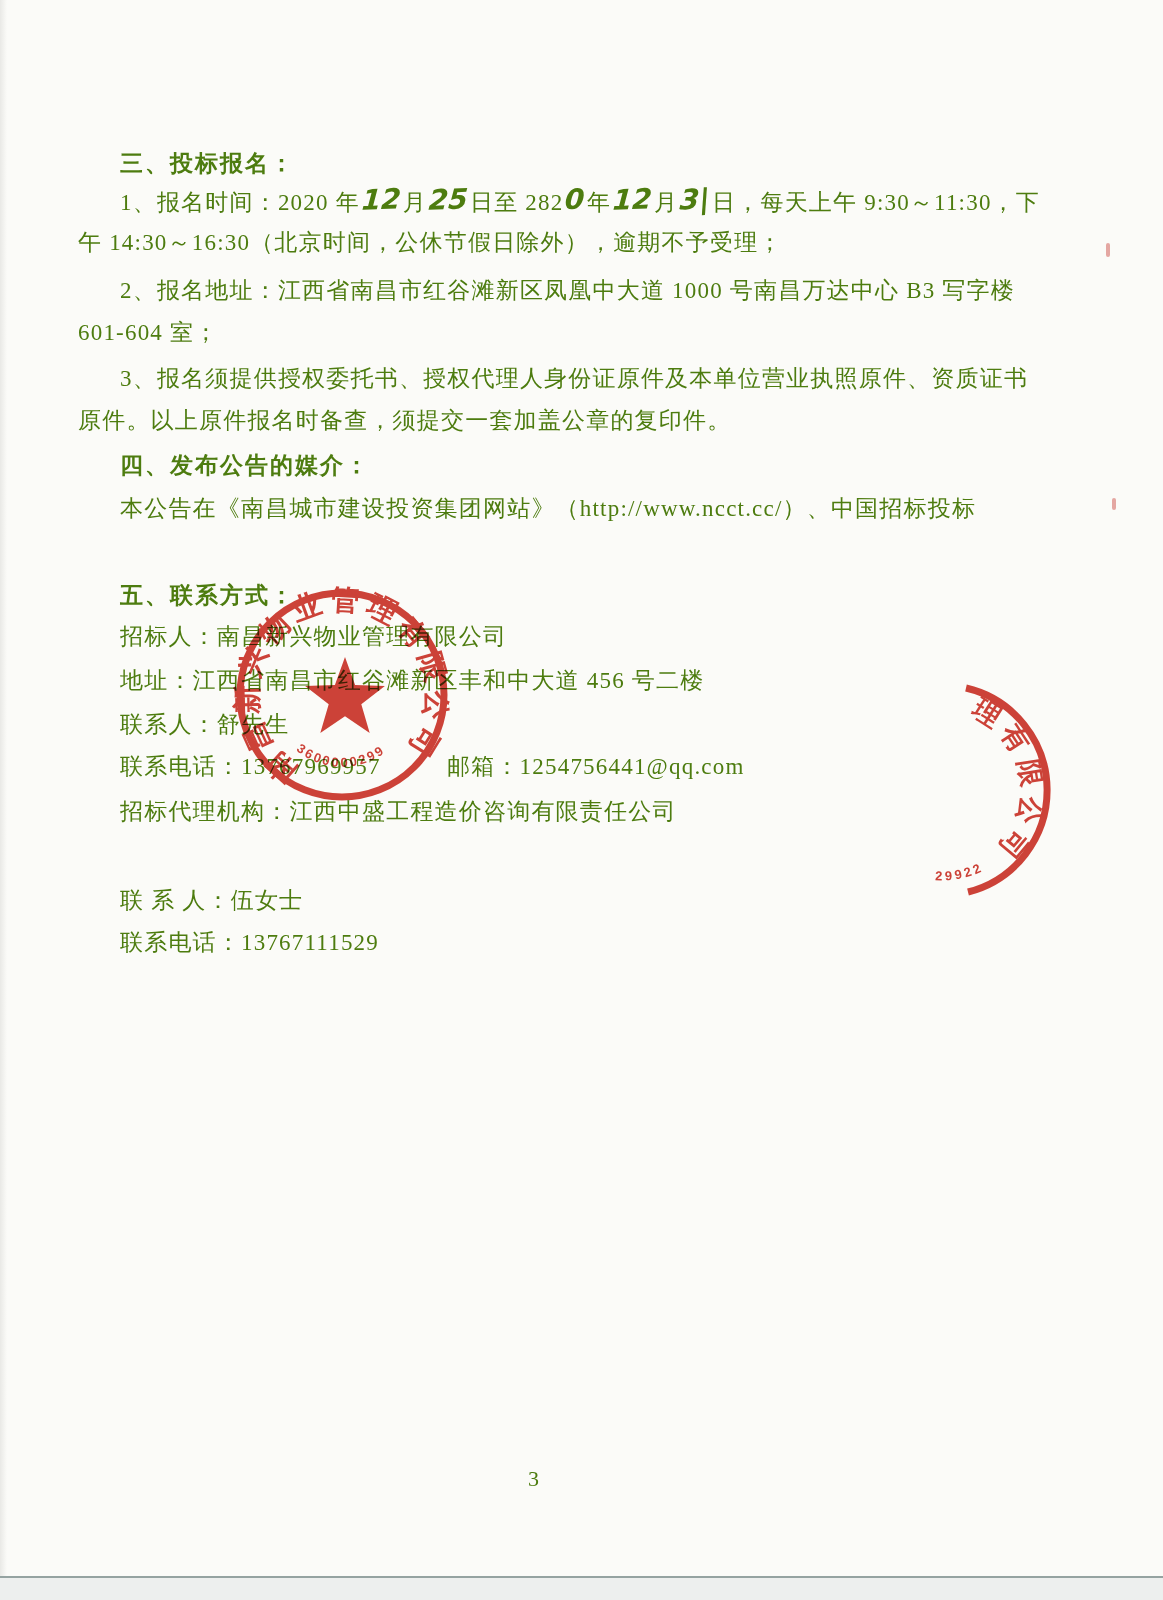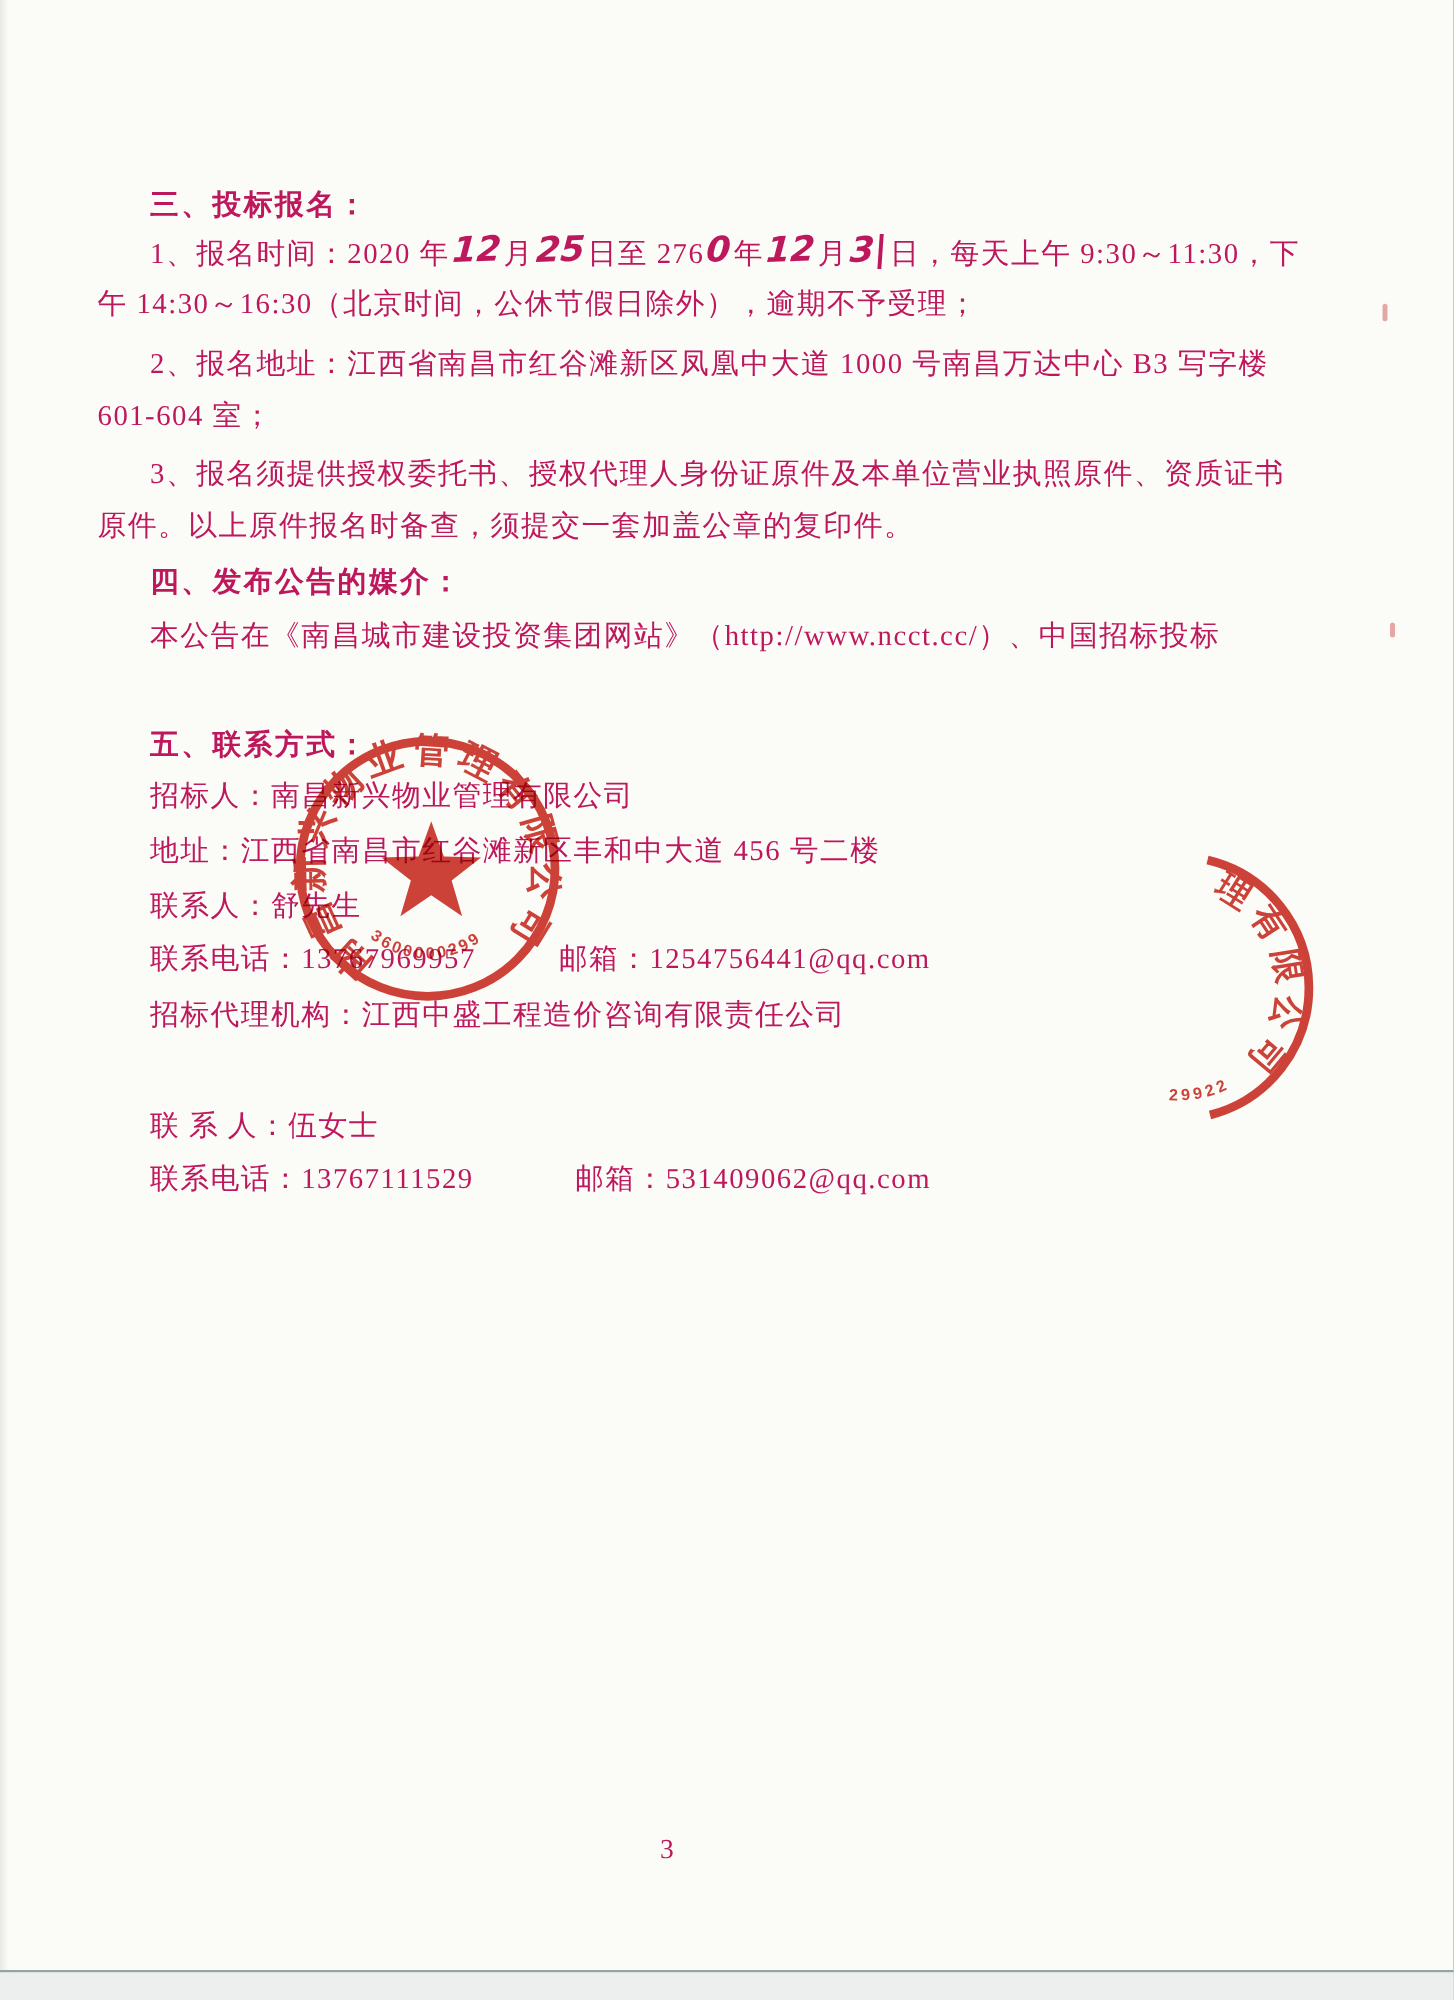--- a/index.html
+++ b/index.html
@@ -3,21 +3,21 @@
 <meta charset="utf-8">
 <style>
   * { margin:0; padding:0; box-sizing:border-box; }
   html,body { background:#888; }
   .page {
     position:relative;
     width:1163px; height:1600px;
     background:#fbfbf8;
     overflow:hidden;
     font-family:"Liberation Serif","DejaVu Serif",serif;
-    color:#be185d;
+    color:#4d7c0f;
   }
   .line {
     position:absolute;
     font-size:23px;
     line-height:30px;
     letter-spacing:1.2px;
     white-space:nowrap;
   }
   .heading {
     font-family:"Liberation Sans","DejaVu Sans",sans-serif;
@@ -74,21 +74,21 @@
   }
 </style>
 </head>
 <body>
 
 <div class="page">
 
   <div class="line heading" style="top:148px; left:120px;">三、投标报名：</div>
 
   <div class="line" style="top:186px; left:120px;">
-    <span>1、报名时间：2020 年</span><span class="hand">12</span><span>月</span><span class="hand">25</span><span>日至 276</span><span class="hand">0</span><span>年</span><span class="hand">12</span><span>月</span><span class="hand">3|</span><span>日，每天上午 9:30～11:30，下</span>
+    <span>1、报名时间：2020 年</span><span class="hand">12</span><span>月</span><span class="hand">25</span><span>日至 282</span><span class="hand">0</span><span>年</span><span class="hand">12</span><span>月</span><span class="hand">3|</span><span>日，每天上午 9:30～11:30，下</span>
   </div>
   <div class="line" style="top:228px; left:78px;">午 14:30～16:30（北京时间，公休节假日除外），逾期不予受理；</div>
 
   <div class="line" style="top:276px; left:120px;">2、报名地址：江西省南昌市红谷滩新区凤凰中大道 1000 号南昌万达中心 B3 写字楼</div>
   <div class="line" style="top:318px; left:78px;">601-604 室；</div>
 
   <div class="line" style="top:364px; left:120px;">3、报名须提供授权委托书、授权代理人身份证原件及本单位营业执照原件、资质证书</div>
   <div class="line" style="top:406px; left:78px;">原件。以上原件报名时备查，须提交一套加盖公章的复印件。</div>
 
   <div class="line" style="top:494px; left:120px;">本公告在《南昌城市建设投资集团网站》（http://www.ncct.cc/）、中国招标投标</div>
@@ -96,21 +96,20 @@
 
   <div class="line heading" style="top:580px; left:120px;">五、联系方式：</div>
   <div class="line" style="top:622px; left:120px;">招标人：南昌新兴物业管理有限公司</div>
   <div class="line" style="top:666px; left:120px;">地址：江西省南昌市红谷滩新区丰和中大道 456 号二楼</div>
   <div class="line" style="top:710px; left:120px;">联系人：舒先生</div>
   <div class="line" style="top:752px; left:120px;">联系电话：13767969957</div>
   <div class="line" style="top:752px; left:447px;font-family:Liberation Serif, serif;">邮箱：1254756441@qq.com</div>
   <div class="line" style="top:797px; left:120px;">招标代理机构：江西中盛工程造价咨询有限责任公司</div>
   <div class="line" style="top:886px; left:120px;">联 系 人：伍女士</div>
   <div class="line" style="top:928px; left:120px;">联系电话：13767111529</div>
-  <div class="line" style="top:928px; left:460px;">邮箱：531409062@qq.com</div>
 
   <svg class="seal" style="left:227px; top:580px;" width="230" height="230" viewBox="-115 -115 230 230">
     <defs>
       <path id="ringPath" d="M -42.5 73.6 A 85 85 0 1 1 42.5 73.6" fill="none"></path>
       <path id="serialPath" d="M -46 55.2 A 72 72 0 0 0 46 55.2" fill="none"></path>
     </defs>
     <circle cx="0" cy="0" r="102" fill="none" stroke="#cc3328" stroke-width="7"></circle>
     <polygon fill="#cc3328" points="0,-42 10.1,-13.9 39.9,-13 16.3,5.3 24.7,34 0,17.2 -24.7,34 -16.3,5.3 -39.9,-13 -10.1,-13.9" transform="translate(3,4)"></polygon>
     <text fill="#cc3328" font-size="29" letter-spacing="6">
       <textPath href="#ringPath">南昌新兴物业管理有限公司</textPath>

